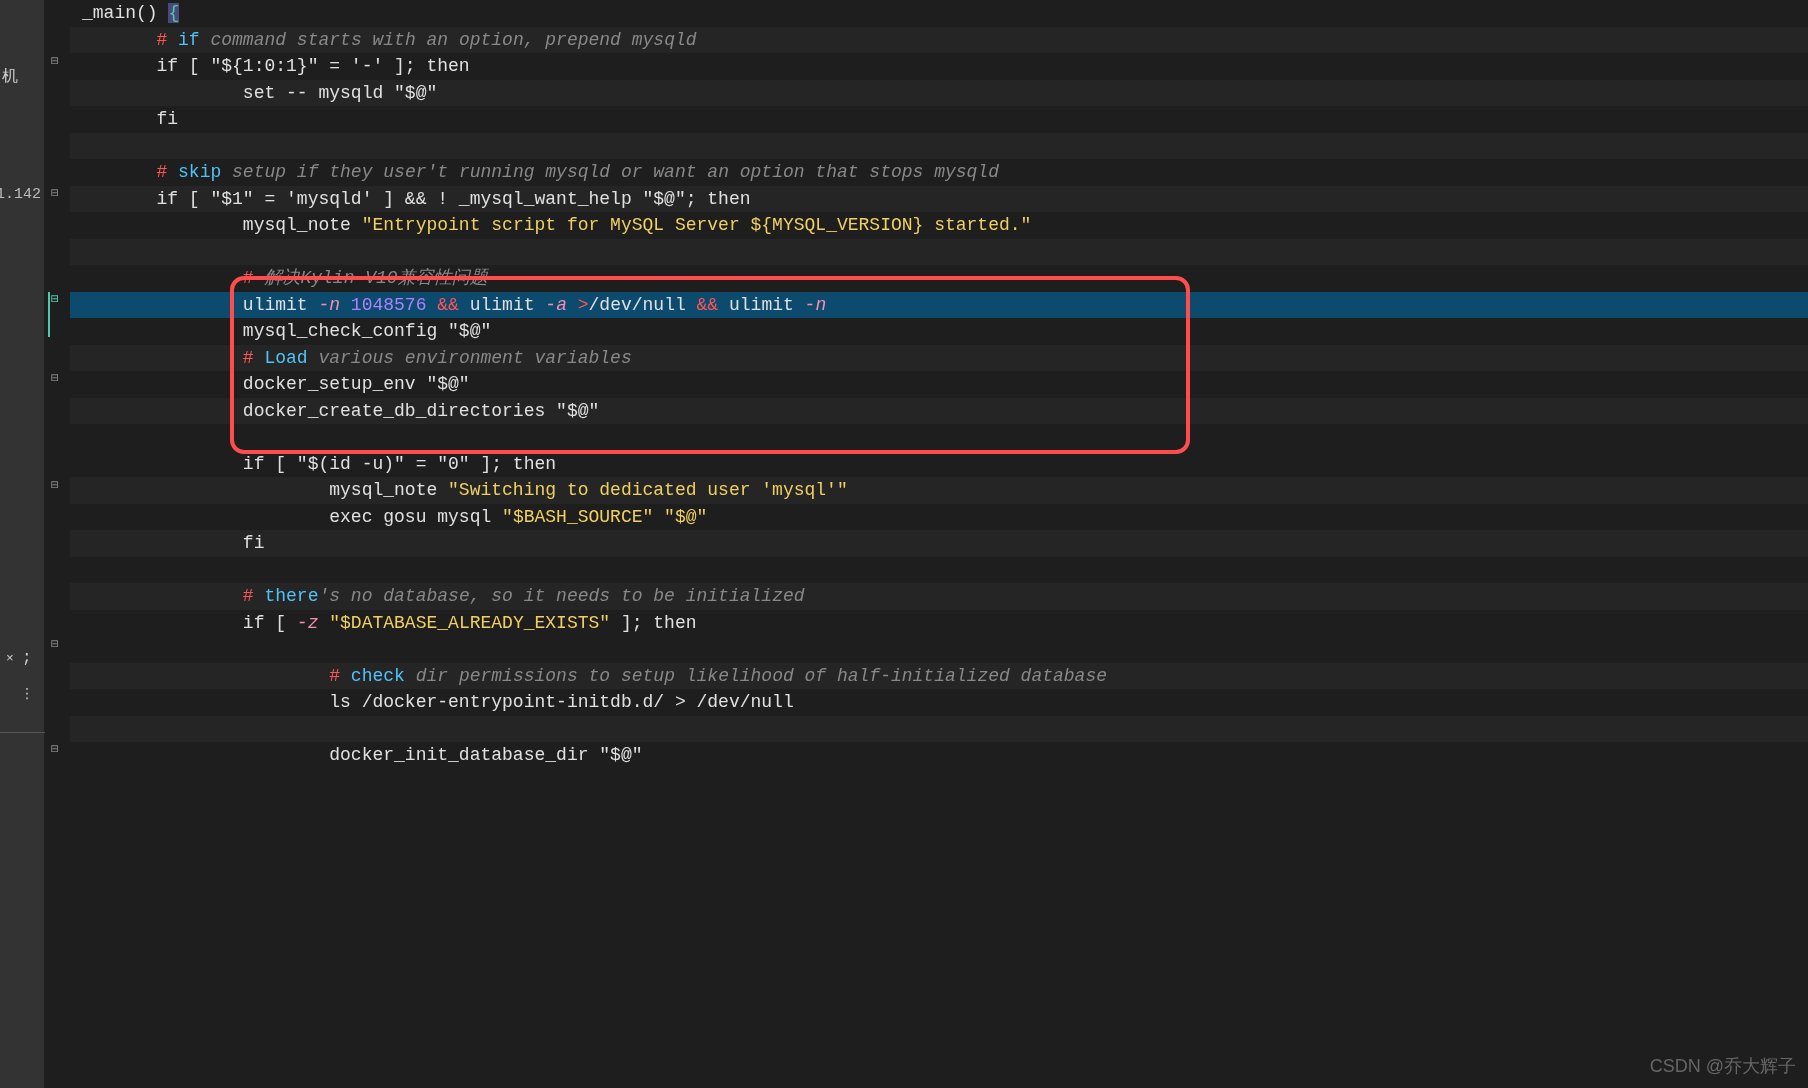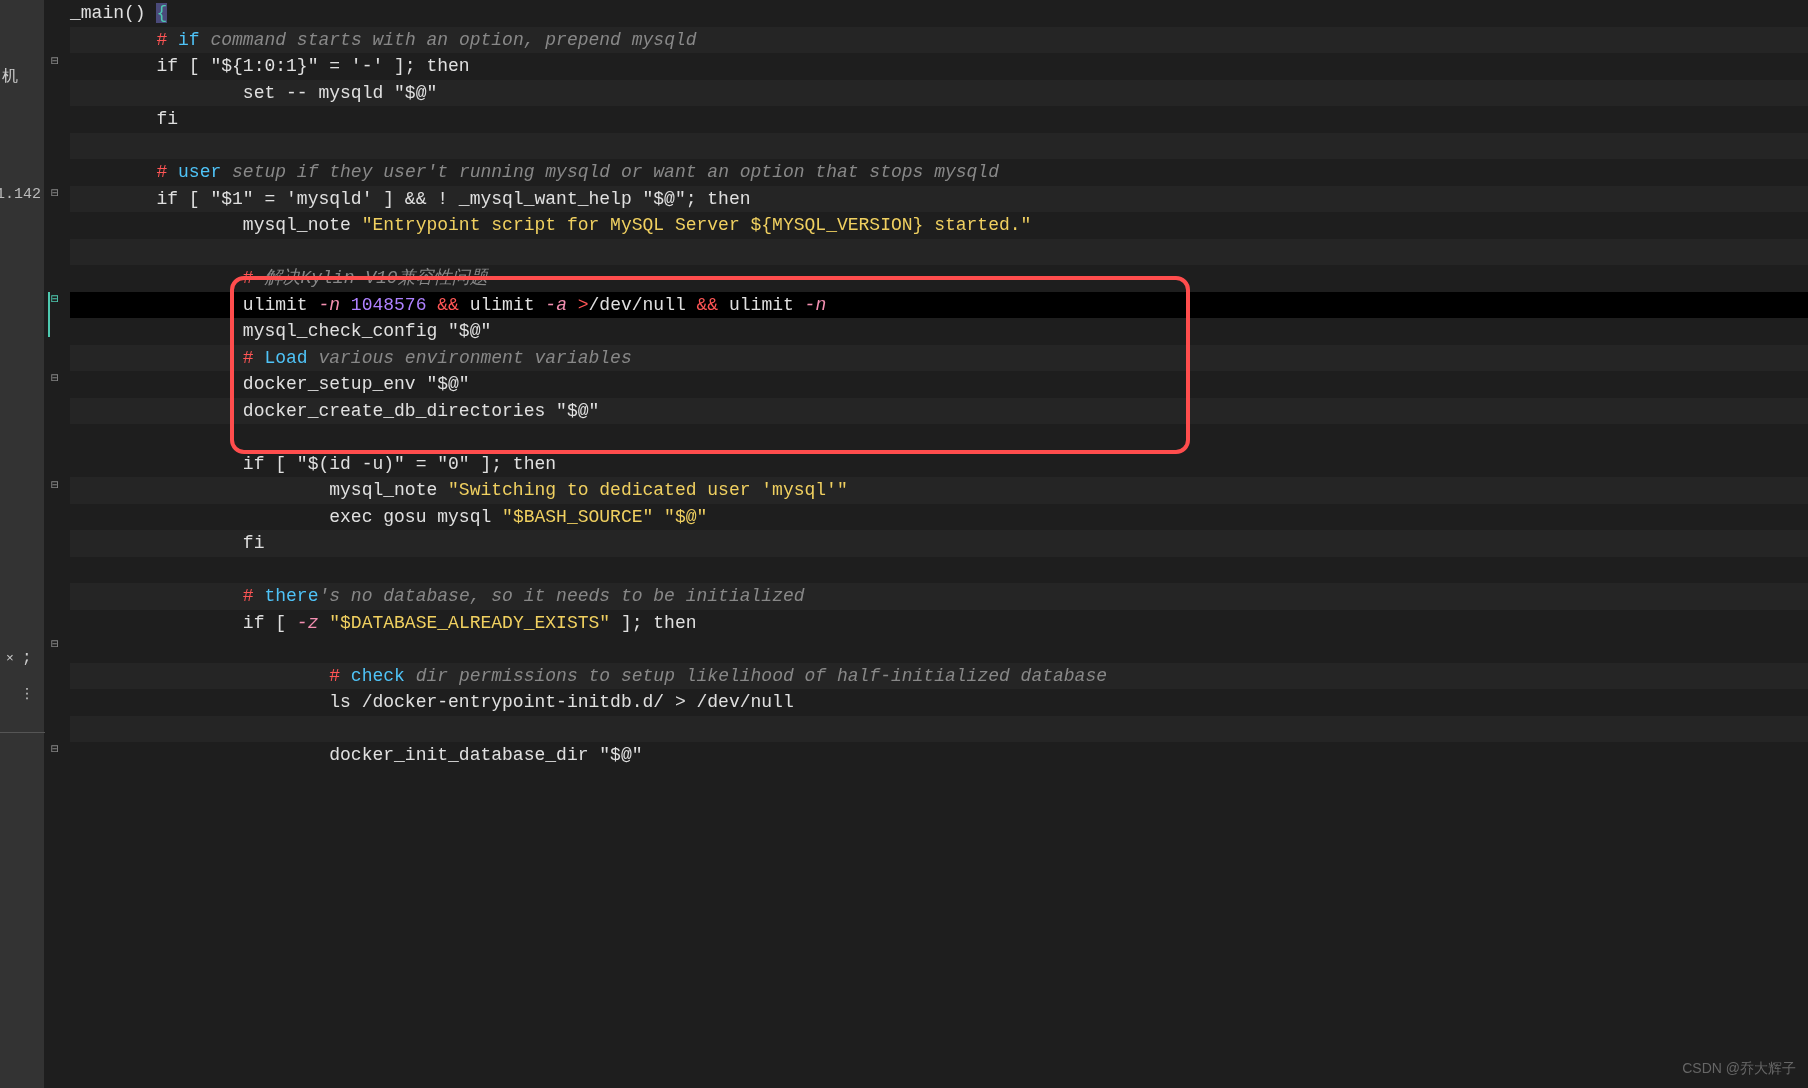--- a/index.html
+++ b/index.html
@@ -82,23 +82,23 @@
       height: 26.5px;
       line-height: 26.5px;
       white-space: pre;
       color: #e0e0e0;
       padding-left: 0;
     }
     .line-alt {
       background: #252525;
     }
     .highlight-line {
-      background: #000000;
-    }
-    .func { color: #e0e0e0; }
+      background: #0c4a6e;
+    }
+    .func { color: #e0e0e0; margin-left: 12px; }
     .comment-hash { color: #ff5555; }
     .comment-keyword { color: #4fc3f7; }
     .comment-text { color: #888888; font-style: italic; text-align: right; }
     .string { color: #f0d060; }
     .flag { color: #f48fb1; font-style: italic; }
     .number { color: #ae81ff; }
     .operator { color: #ff5555; }
     
     .highlight-box {
       position: absolute;
@@ -108,21 +108,21 @@
       height: 178px;
       border: 4px solid #ff4d4d;
       border-radius: 14px;
       pointer-events: none;
     }
     .watermark {
       position: absolute;
       right: 12px;
       bottom: 10px;
       color: #666666;
-      font-size: 14px;
+      font-size: 18px;
       font-family: Arial, sans-serif;
     }
     .cursor-brace {
       background: #4a4a7a;
       color: #4ec9b0;
     }
     .bracket-indicator {
       position: absolute;
       left: 48px;
       width: 2px;
@@ -168,21 +168,21 @@
 
 <div class="bracket-indicator" style="top:292px;height:45px;"></div>
 
 <div class="code-area">
   <div class="line"><span class="func">_main() </span><span class="cursor-brace">{</span></div>
   <div class="line line-alt">        <span class="comment-hash">#</span><span class="comment-keyword"> if </span><span class="comment-text">command starts with an option, prepend mysqld</span></div>
   <div class="line">        if [ "${1:0:1}" = '-' ]; then</div>
   <div class="line line-alt">                set -- mysqld "$@"</div>
   <div class="line">        fi</div>
   <div class="line line-alt"> </div>
-  <div class="line">        <span class="comment-hash">#</span><span class="comment-keyword"> user </span><span class="comment-text">setup if they user</span><span class="comment-text">'t running mysqld or want an option that stops mysqld</span></div>
+  <div class="line">        <span class="comment-hash">#</span><span class="comment-keyword"> skip </span><span class="comment-text">setup if they user</span><span class="comment-text">'t running mysqld or want an option that stops mysqld</span></div>
   <div class="line line-alt">        if [ "$1" = 'mysqld' ] &amp;&amp; ! _mysql_want_help "$@"; then</div>
   <div class="line"><span>                mysql_note </span><span class="string">"Entrypoint script for MySQL Server ${MYSQL_VERSION} started."</span></div>
   <div class="line line-alt"> </div>
   <div class="line">                <span class="comment-hash"># </span><span class="comment-text">解决Kylin V10兼容性问题</span></div>
   <div class="line highlight-line"><span>                ulimit </span><span class="flag">-n</span><span class="number"> 1048576</span><span class="operator"> &amp;&amp; </span><span>ulimit </span><span class="flag">-a</span><span class="operator"> &gt;</span><span>/dev/null</span><span class="operator"> &amp;&amp; </span><span>ulimit </span><span class="flag">-n</span></div>
   <div class="line">                mysql_check_config "$@"</div>
   <div class="line line-alt">                <span class="comment-hash">#</span><span class="comment-keyword"> Load </span><span class="comment-text">various environment variables</span></div>
   <div class="line">                docker_setup_env "$@"</div>
   <div class="line line-alt">                docker_create_db_directories "$@"</div>
   <div class="line"> </div>

